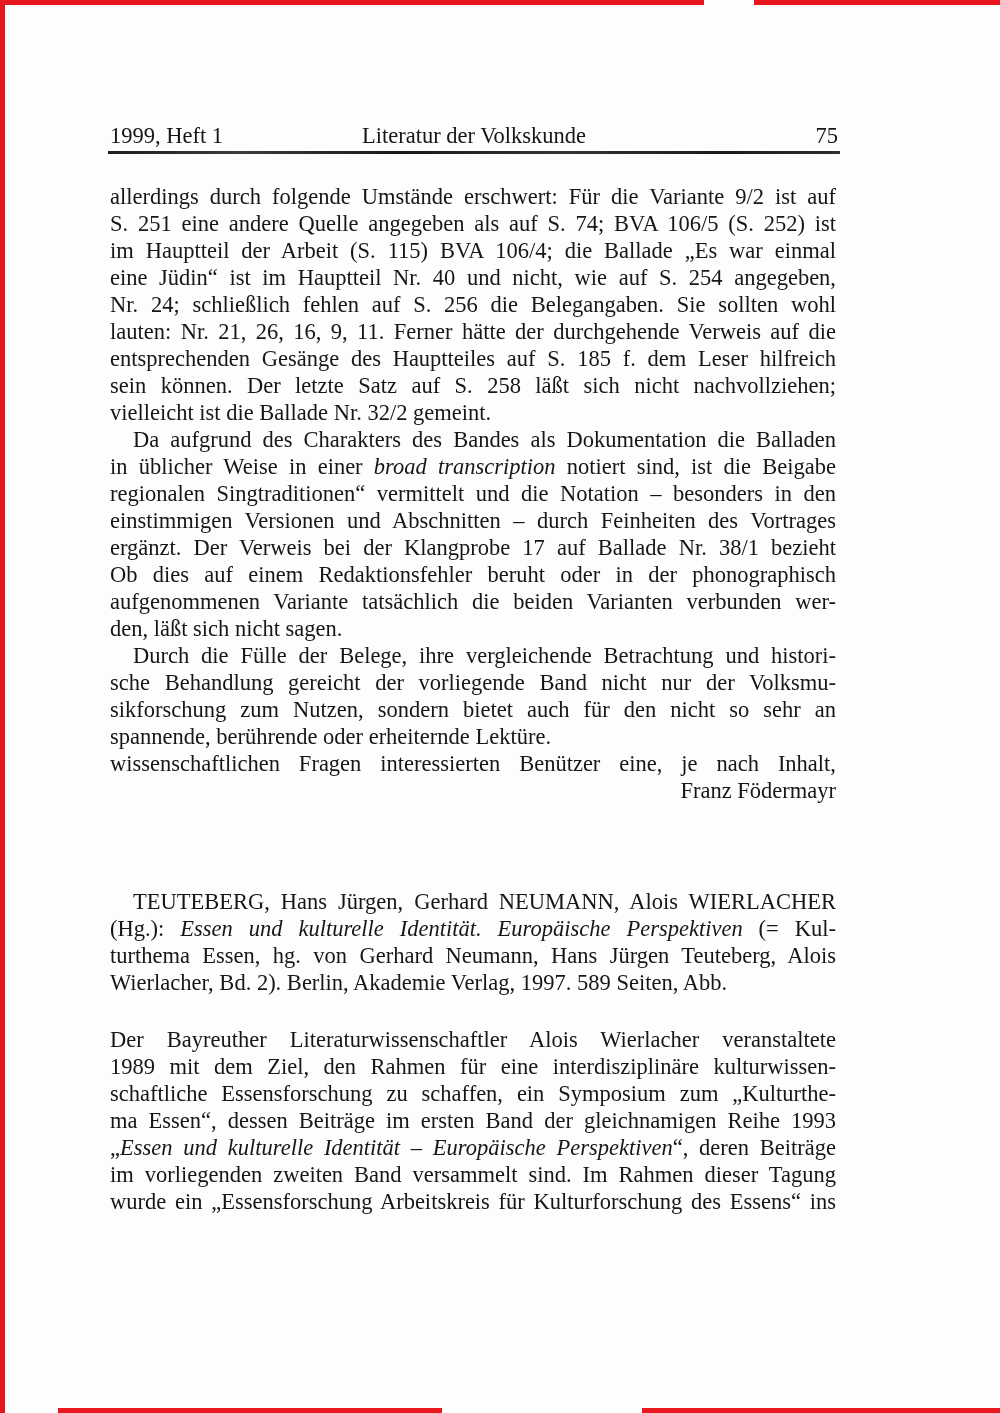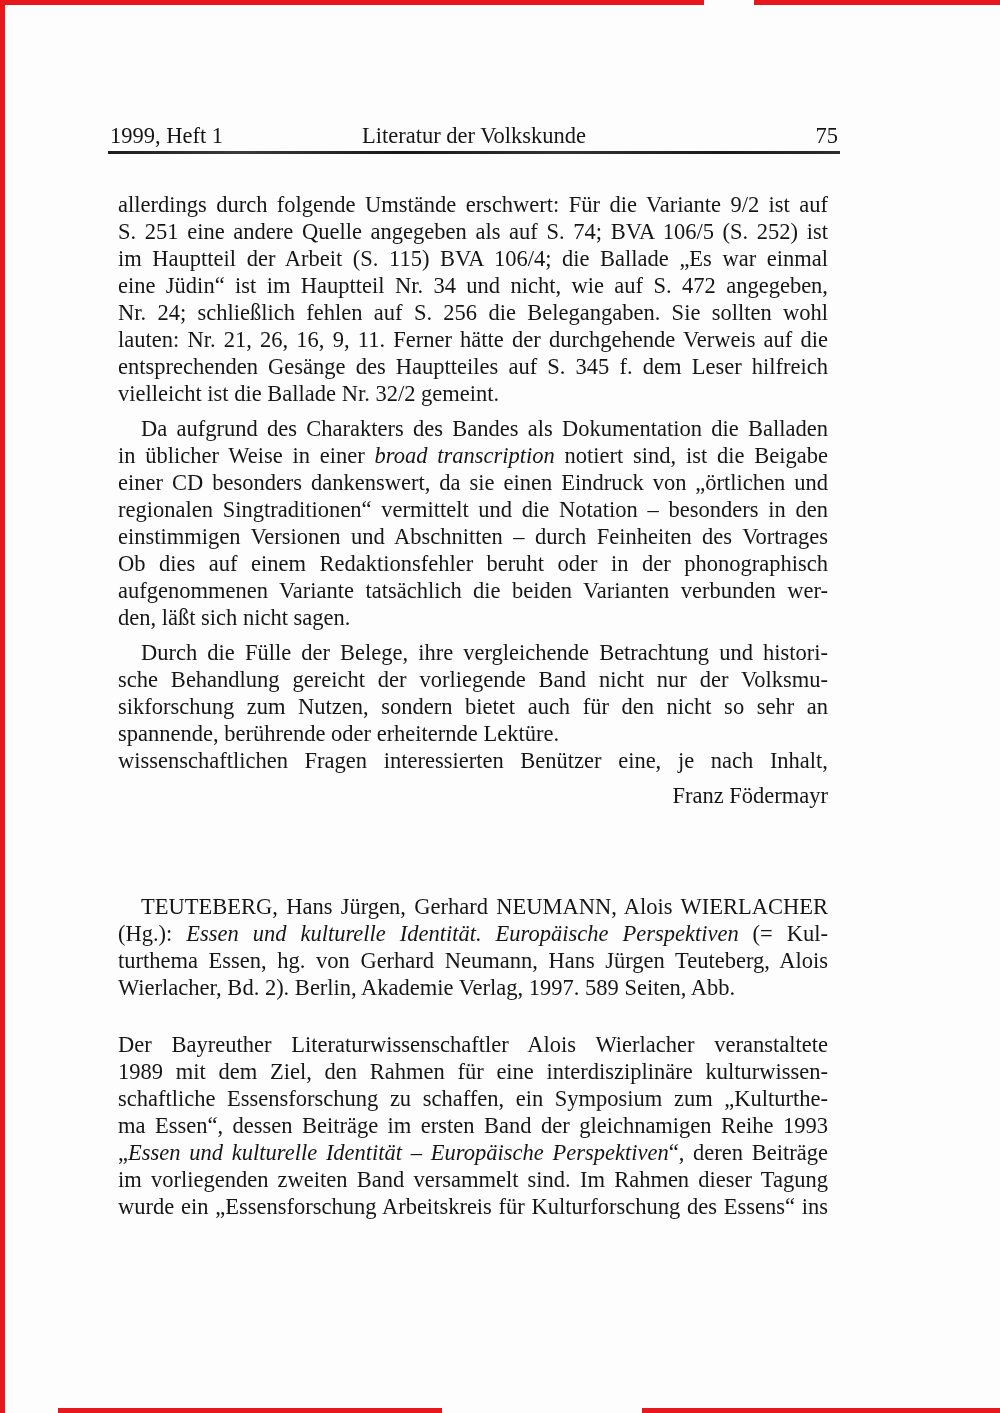--- a/index.html
+++ b/index.html
@@ -31,21 +31,21 @@
 
   .rule {
     position: absolute; left: 108px; top: 151px; width: 732px; height: 3px;
     background: linear-gradient(90deg,#1d1d1d 0%,#3c3c3c 18%,#181818 40%,#343434 62%,#1a1a1a 84%,#2e2e2e 100%);
   }
 
   .column {
     position: absolute; left: 110px; top: 183px; width: 726px;
     font-size: 22.5px; line-height: 27px;
   }
-  .block { margin: 8px; }
+  .block { margin: 0; }
   .tline { text-align: justify; text-align-last: justify; height: 27px; }
   .tline.lastline { text-align-last: left; }
   .tline.firstindent { text-indent: 23px; }
   .block.sig .tline { text-align: right; text-align-last: right; }
   .block.citation  { margin-top: 84px; }
   .block.review2-para { margin-top: 30px; }
   .it { font-style: italic; }
 </style>
 </head>
 <body>
@@ -64,32 +64,33 @@
     <span class="h-right">75</span>
   </div>
 
   <div class="rule"></div>
 
   <div class="column" id="text-column">
       <div class="block">
         <div class="tline"><span>allerdings durch folgende Umstände erschwert: Für die Variante 9/2 ist auf</span></div>
         <div class="tline"><span>S. 251 eine andere Quelle angegeben als auf S. 74; BVA 106/5 (S. 252) ist</span></div>
         <div class="tline"><span>im Hauptteil der Arbeit (S. 115) BVA 106/4; die Ballade „Es war einmal</span></div>
-        <div class="tline"><span>eine Jüdin“ ist im Hauptteil Nr. 34 und nicht, wie auf S. 472 angegeben,</span></div>
+        <div class="tline"><span>eine Jüdin“ ist im Hauptteil Nr. 40 und nicht, wie auf S. 254 angegeben,</span></div>
         <div class="tline"><span>Nr. 24; schließlich fehlen auf S. 256 die Belegangaben. Sie sollten wohl</span></div>
         <div class="tline"><span>lauten: Nr. 21, 26, 16, 9, 11. Ferner hätte der durchgehende Verweis auf die</span></div>
-        <div class="tline"><span>entsprechenden Gesänge des Hauptteiles auf S. 345 f. dem Leser hilfreich</span></div>
+        <div class="tline"><span>entsprechenden Gesänge des Hauptteiles auf S. 185 f. dem Leser hilfreich</span></div>
+        <div class="tline"><span>sein können. Der letzte Satz auf S. 258 läßt sich nicht nachvollziehen;</span></div>
         <div class="tline lastline"><span>vielleicht ist die Ballade Nr. 32/2 gemeint.</span></div>
       </div>
       <div class="block">
         <div class="tline firstindent"><span>Da aufgrund des Charakters des Bandes als Dokumentation die Balladen</span></div>
         <div class="tline"><span>in üblicher Weise in einer </span><span class="it">broad transcription</span><span> notiert sind, ist die Beigabe</span></div>
-        <div class="tline"><span>einer CD besonders dankenswert, da sie einen Eindruck von „örtlichen und</span></div>
         <div class="tline"><span>regionalen Singtraditionen“ vermittelt und die Notation – besonders in den</span></div>
         <div class="tline"><span>einstimmigen Versionen und Abschnitten – durch Feinheiten des Vortrages</span></div>
+        <div class="tline"><span>ergänzt. Der Verweis bei der Klangprobe 17 auf Ballade Nr. 38/1 bezieht</span></div>
         <div class="tline"><span>Ob dies auf einem Redaktionsfehler beruht oder in der phonographisch</span></div>
         <div class="tline"><span>aufgenommenen Variante tatsächlich die beiden Varianten verbunden wer-</span></div>
         <div class="tline lastline"><span>den, läßt sich nicht sagen.</span></div>
       </div>
       <div class="block">
         <div class="tline firstindent"><span>Durch die Fülle der Belege, ihre vergleichende Betrachtung und histori-</span></div>
         <div class="tline"><span>sche Behandlung gereicht der vorliegende Band nicht nur der Volksmu-</span></div>
         <div class="tline"><span>sikforschung zum Nutzen, sondern bietet auch für den nicht so sehr an</span></div>
         <div class="tline lastline"><span>spannende, berührende oder erheiternde Lektüre.</span></div>
         <div class="tline"><span>wissenschaftlichen Fragen interessierten Benützer eine, je nach Inhalt,</span></div>

